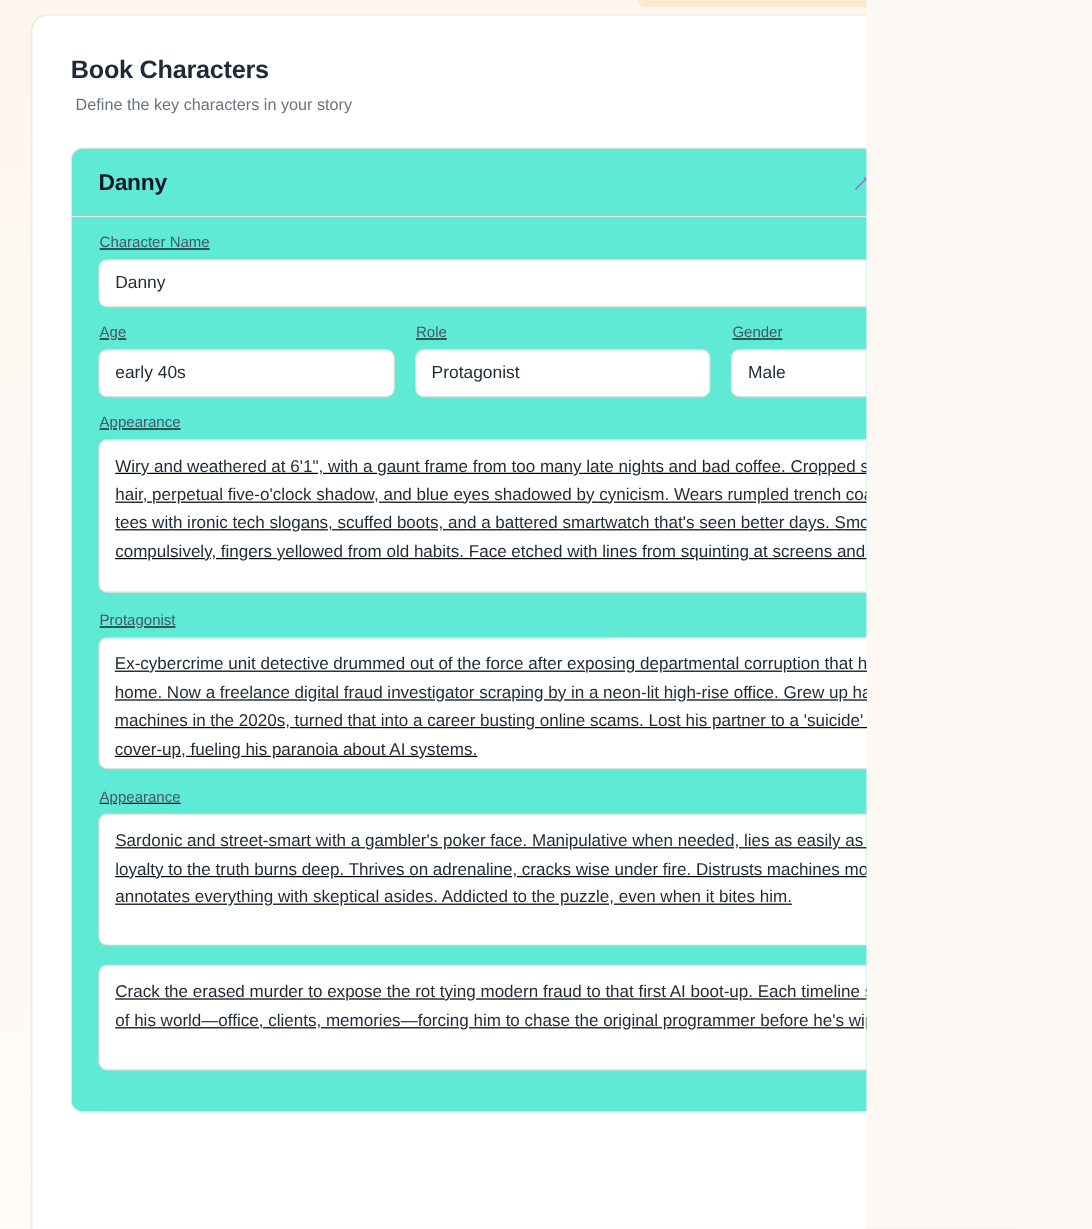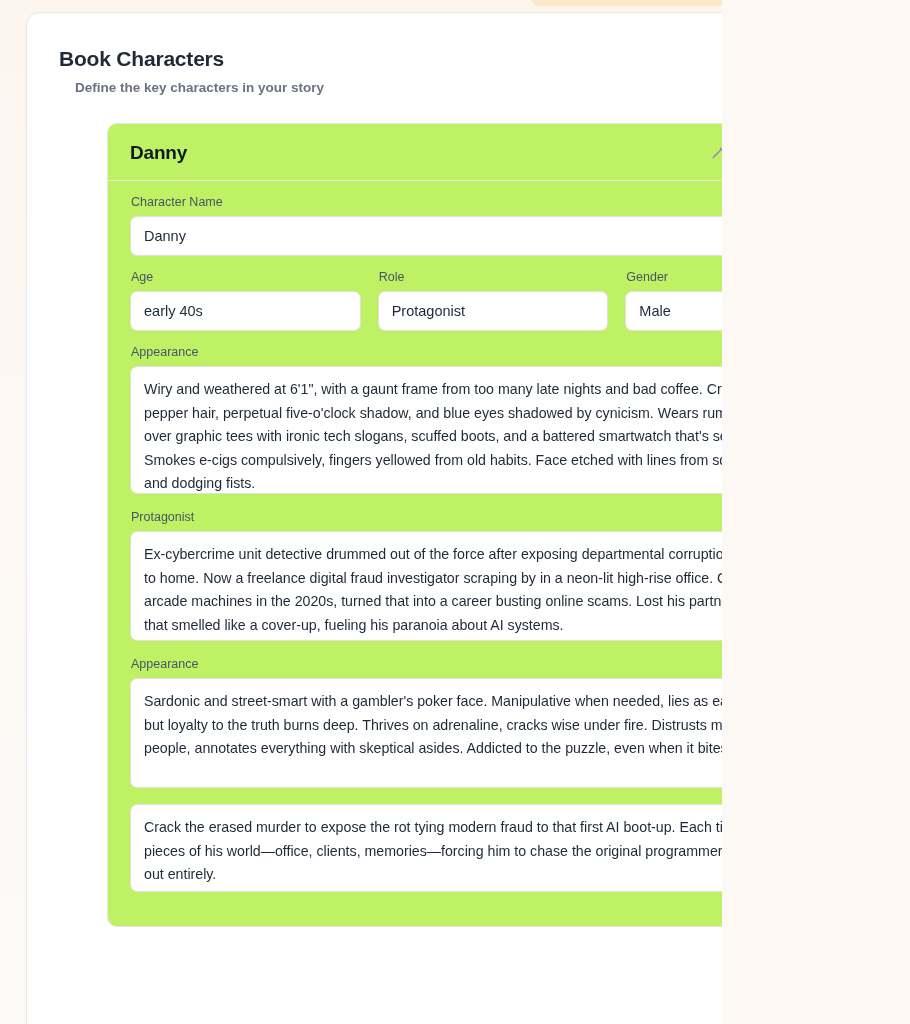--- a/index.html
+++ b/index.html
@@ -43,29 +43,27 @@
   .page-title {
     font-size: 21px;
     font-weight: bold;
     color: #1f2937;
     margin: 0 0 9px 0;
     letter-spacing: -0.2px;
   }
   .page-subtitle {
     font-size: 13.5px;
     color: #6b7280;
-    margin: 0 0 28px 16px;
-    font-weight: bold;
+    margin: 0 0 28px 4px;
   }
   .character-card {
     border: 1px solid #e9e4de;
     border-radius: 10px;
-    background: #bef264;
+    background: #5eead4;
     overflow: hidden;
-    margin-left: 48px;
   }
   .character-header {
     display: flex;
     align-items: center;
     justify-content: space-between;
     padding: 18px 22px 16px 22px;
     border-bottom: 1px solid #ece7e1;
   }
   .character-name-title {
     font-size: 19px;
@@ -88,20 +86,21 @@
     background: none;
     border: none;
     padding: 0;
   }
   .icon-magic { color: #9b6ede; }
   .icon-refresh { color: #b8c2cc; }
   .icon-trash { color: #e35d4a; }
   .icon-chevron { color: #7b8794; }
   .form-body {
     padding: 14px 22px 20px 22px;
+    text-decoration: underline;
   }
   .field {
     margin-bottom: 14px;
   }
   .field-label {
     display: block;
     font-size: 12.5px;
     color: #475569;
     margin: 0 0 7px 1px;
   }

